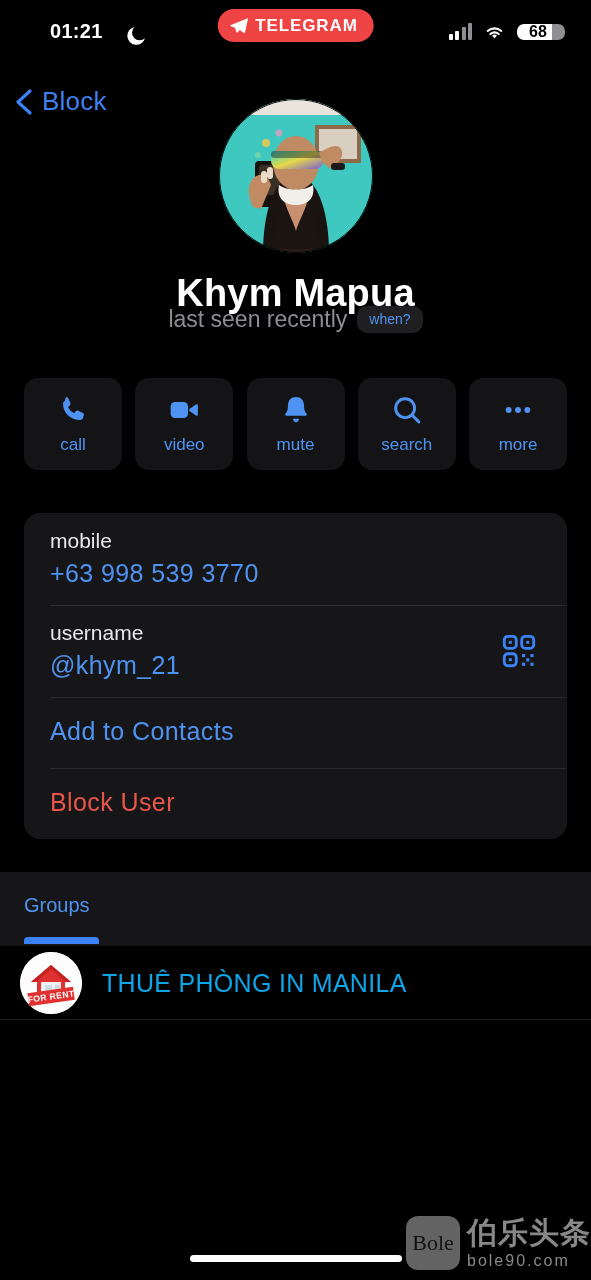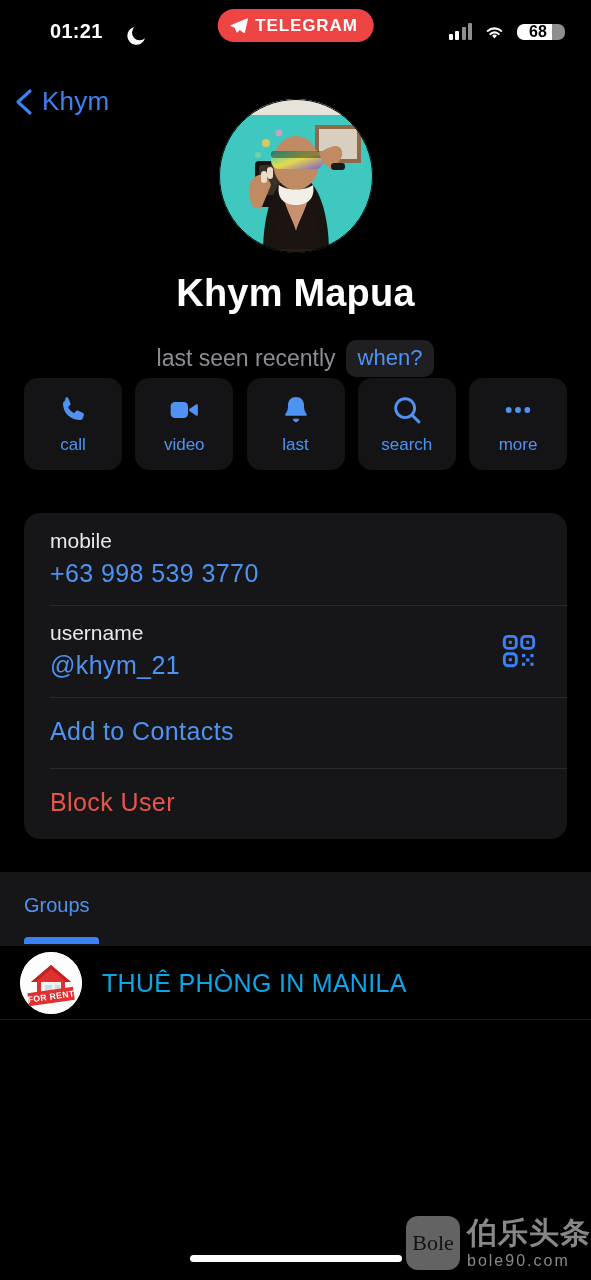--- a/index.html
+++ b/index.html
@@ -70,26 +70,26 @@
     background:#111;
   }
   .avatar svg{ display:block; }
 
   
   .pname{
     position:absolute; left:0; right:0; top:272px; text-align:center;
     font-size:38px; font-weight:700; letter-spacing:.2px; color:#fff;
   }
   .pstatus{
-    position:absolute; left:0; right:0; top:340px;
+    position:absolute; left:0; right:0; top:306px;
     display:flex; align-items:center; justify-content:center; gap:10px;
   }
   .pstatus .txt{ font-size:23px; color:#8d8d93; }
   .pstatus .when{
-    font-size:22px; color:#4f93f2; background:#1f1f21;
+    font-size:14px; color:#4f93f2; background:#1f1f21;
     padding:5px 12px 6px; border-radius:10px; cursor:pointer;
   }
 
   
   .actions{
     position:absolute; left:24px; top:378px; width:543px;
     display:flex; justify-content:space-between;
   }
   .act{
     width:98px; height:92px; background:#141416; border-radius:14px;
@@ -201,21 +201,21 @@
         <span class="fill"></span>
         <span class="pct">68</span>
       </span>
     </div>
   </div>
 
   <div class="backbtn">
     <svg class="chev" viewBox="0 0 20 28">
       <path d="M16 3L4 14l12 11" stroke="#3b82f6" stroke-width="3.2" fill="none" stroke-linecap="round" stroke-linejoin="round"></path>
     </svg>
-    <span class="t">Khym</span>
+    <span class="t">Block</span>
   </div>
 
   <div class="avatar">
     <svg width="154" height="154" viewBox="0 0 154 154">
       <defs>
         <clipPath id="c">
             <circle cx="77" cy="77" r="77"></circle>
           </clipPath>
         <linearGradient id="sg" x1="0" y1="0" x2="1" y2="1">
           <stop offset="0" stop-color="#2fd6c0"></stop>
@@ -274,21 +274,21 @@
         <path d="M16 11.2l5-3.4c.6-.4 1.4 0 1.4.8v6.8c0 .8-.8 1.2-1.4.8l-5-3.4z" fill="#4f93f2"></path>
       </svg>
       <span class="lb">video</span>
     </div>
 
     <div class="act">
       <svg class="ic" viewBox="0 0 24 24">
         <path d="M12 2.3c-3.6 0-6 2.6-6 6.2 0 4.2-1.2 5.6-2 6.5-.4.5 0 1.3.7 1.3h14.6c.7 0 1.1-.8.7-1.3-.8-.9-2-2.3-2-6.5 0-3.6-2.4-6.2-6-6.2z" fill="#4f93f2"></path>
         <path d="M9.6 18.6c.3 1.6 1.3 2.6 2.4 2.6s2.1-1 2.4-2.6z" fill="#4f93f2"></path>
       </svg>
-      <span class="lb">last</span>
+      <span class="lb">mute</span>
     </div>
 
     <div class="act">
       <svg class="ic" viewBox="0 0 24 24">
         <circle cx="10.6" cy="10.6" r="7.1" stroke="#4f93f2" stroke-width="2.2" fill="none"></circle>
         <path d="M15.9 15.9l5 5" stroke="#4f93f2" stroke-width="2.2" stroke-linecap="round"></path>
       </svg>
       <span class="lb">search</span>
     </div>
 

